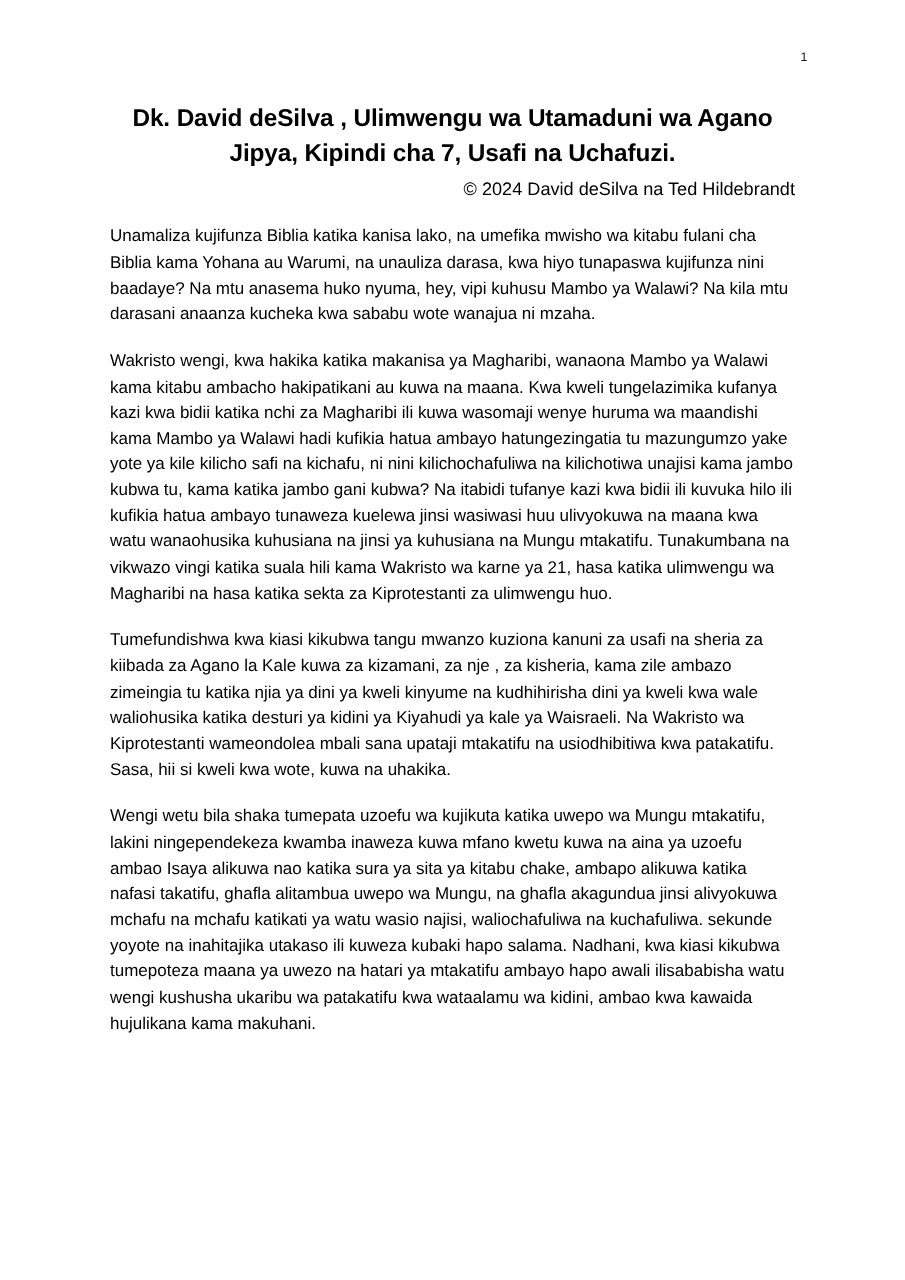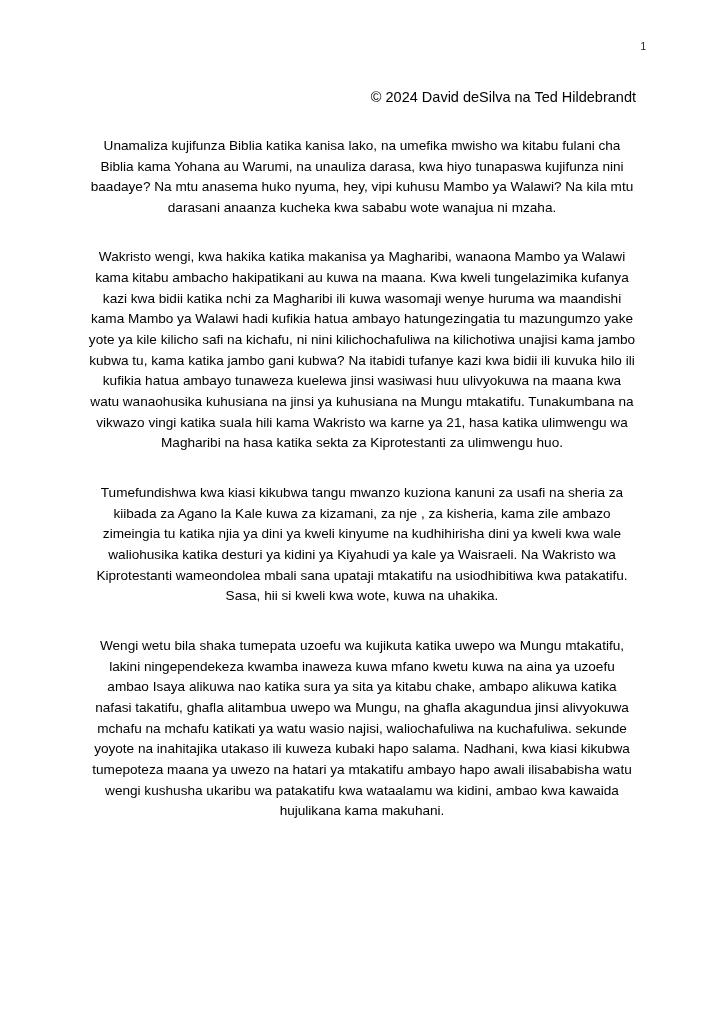--- a/index.html
+++ b/index.html
@@ -50,33 +50,33 @@
   .body-text {
     margin: 0;
     font-size: 13.6px;
     line-height: 1.52;
     text-align: left;
   }
   .para-first {
     margin-top: 26px;
   }
   .para {
-    margin-top: 29px;
-    text-align: center;
+    margin-top: 17px;
   }
 </style>
 </head>
 <body>
 
 <div class="page">
 
   <div class="page-number">1</div>
 
   <div class="content">
 
+    <h1 class="doc-title">Dk. David deSilva , Ulimwengu wa Utamaduni wa Agano Jipya, Kipindi cha 7, Usafi na Uchafuzi.</h1>
 
     <div class="doc-subtitle">© 2024 David deSilva na Ted Hildebrandt</div>
 
     <p class="body-text para">Unamaliza kujifunza Biblia katika kanisa lako, na umefika mwisho wa kitabu fulani cha Biblia kama Yohana au Warumi, na unauliza darasa, kwa hiyo tunapaswa kujifunza nini baadaye? Na mtu anasema huko nyuma, hey, vipi kuhusu Mambo ya Walawi? Na kila mtu darasani anaanza kucheka kwa sababu wote wanajua ni mzaha.</p>
     <p class="body-text para">Wakristo wengi, kwa hakika katika makanisa ya Magharibi, wanaona Mambo ya Walawi kama kitabu ambacho hakipatikani au kuwa na maana. Kwa kweli tungelazimika kufanya kazi kwa bidii katika nchi za Magharibi ili kuwa wasomaji wenye huruma wa maandishi kama Mambo ya Walawi hadi kufikia hatua ambayo hatungezingatia tu mazungumzo yake yote ya kile kilicho safi na kichafu, ni nini kilichochafuliwa na kilichotiwa unajisi kama jambo kubwa tu, kama katika jambo gani kubwa? Na itabidi tufanye kazi kwa bidii ili kuvuka hilo ili kufikia hatua ambayo tunaweza kuelewa jinsi wasiwasi huu ulivyokuwa na maana kwa watu wanaohusika kuhusiana na jinsi ya kuhusiana na Mungu mtakatifu. Tunakumbana na vikwazo vingi katika suala hili kama Wakristo wa karne ya 21, hasa katika ulimwengu wa Magharibi na hasa katika sekta za Kiprotestanti za ulimwengu huo.</p>
     <p class="body-text para">Tumefundishwa kwa kiasi kikubwa tangu mwanzo kuziona kanuni za usafi na sheria za kiibada za Agano la Kale kuwa za kizamani, za nje , za kisheria, kama zile ambazo zimeingia tu katika njia ya dini ya kweli kinyume na kudhihirisha dini ya kweli kwa wale waliohusika katika desturi ya kidini ya Kiyahudi ya kale ya Waisraeli. Na Wakristo wa Kiprotestanti wameondolea mbali sana upataji mtakatifu na usiodhibitiwa kwa patakatifu. Sasa, hii si kweli kwa wote, kuwa na uhakika.</p>
     <p class="body-text para">Wengi wetu bila shaka tumepata uzoefu wa kujikuta katika uwepo wa Mungu mtakatifu, lakini ningependekeza kwamba inaweza kuwa mfano kwetu kuwa na aina ya uzoefu ambao Isaya alikuwa nao katika sura ya sita ya kitabu chake, ambapo alikuwa katika nafasi takatifu, ghafla alitambua uwepo wa Mungu, na ghafla akagundua jinsi alivyokuwa mchafu na mchafu katikati ya watu wasio najisi, waliochafuliwa na kuchafuliwa. sekunde yoyote na inahitajika utakaso ili kuweza kubaki hapo salama. Nadhani, kwa kiasi kikubwa tumepoteza maana ya uwezo na hatari ya mtakatifu ambayo hapo awali ilisababisha watu wengi kushusha ukaribu wa patakatifu kwa wataalamu wa kidini, ambao kwa kawaida hujulikana kama makuhani.</p>
 
   </div>
 

